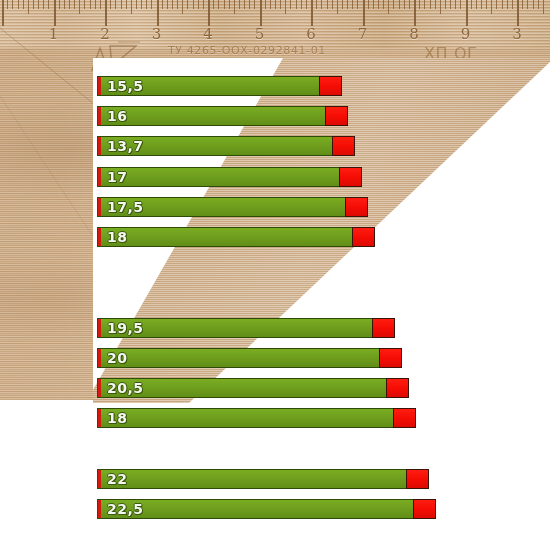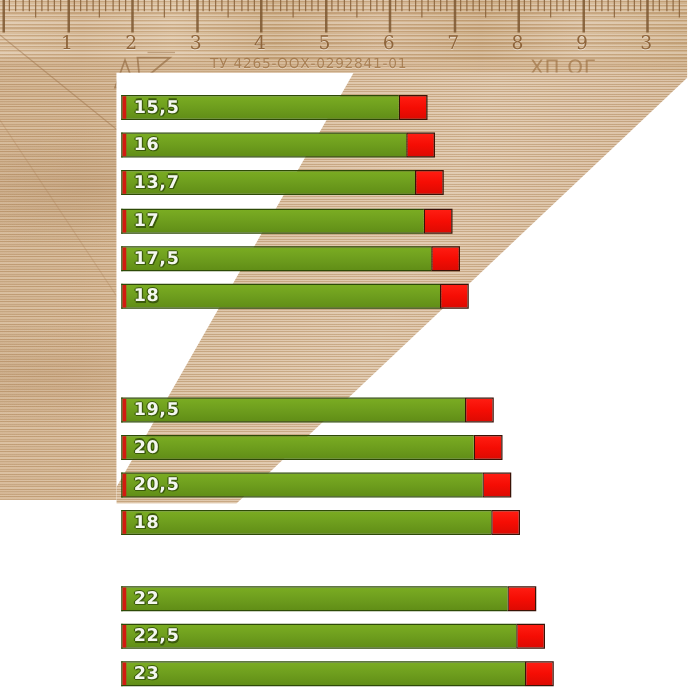--- a/index.html
+++ b/index.html
@@ -355,21 +355,15 @@
           <span class="bar-label">22</span>
         </div>
         <div class="bar-red" style="width: 23px;"></div>
       </div>
       <div class="barrow" style="left: 97px; top: 486.8px; height: 20px;">
         <div class="bar-green" style="width: 316px;">
           <span class="bar-label">22,5</span>
         </div>
         <div class="bar-red" style="width: 23px;"></div>
       </div>
-      <div class="barrow" style="left: 97px; top: 517px; height: 20px;">
-        <div class="bar-green" style="width: 323px;">
-          <span class="bar-label">23</span>
-        </div>
-        <div class="bar-red" style="width: 23px;"></div>
-      </div>
     </div>
 
 </div>
 
 </body></html>

